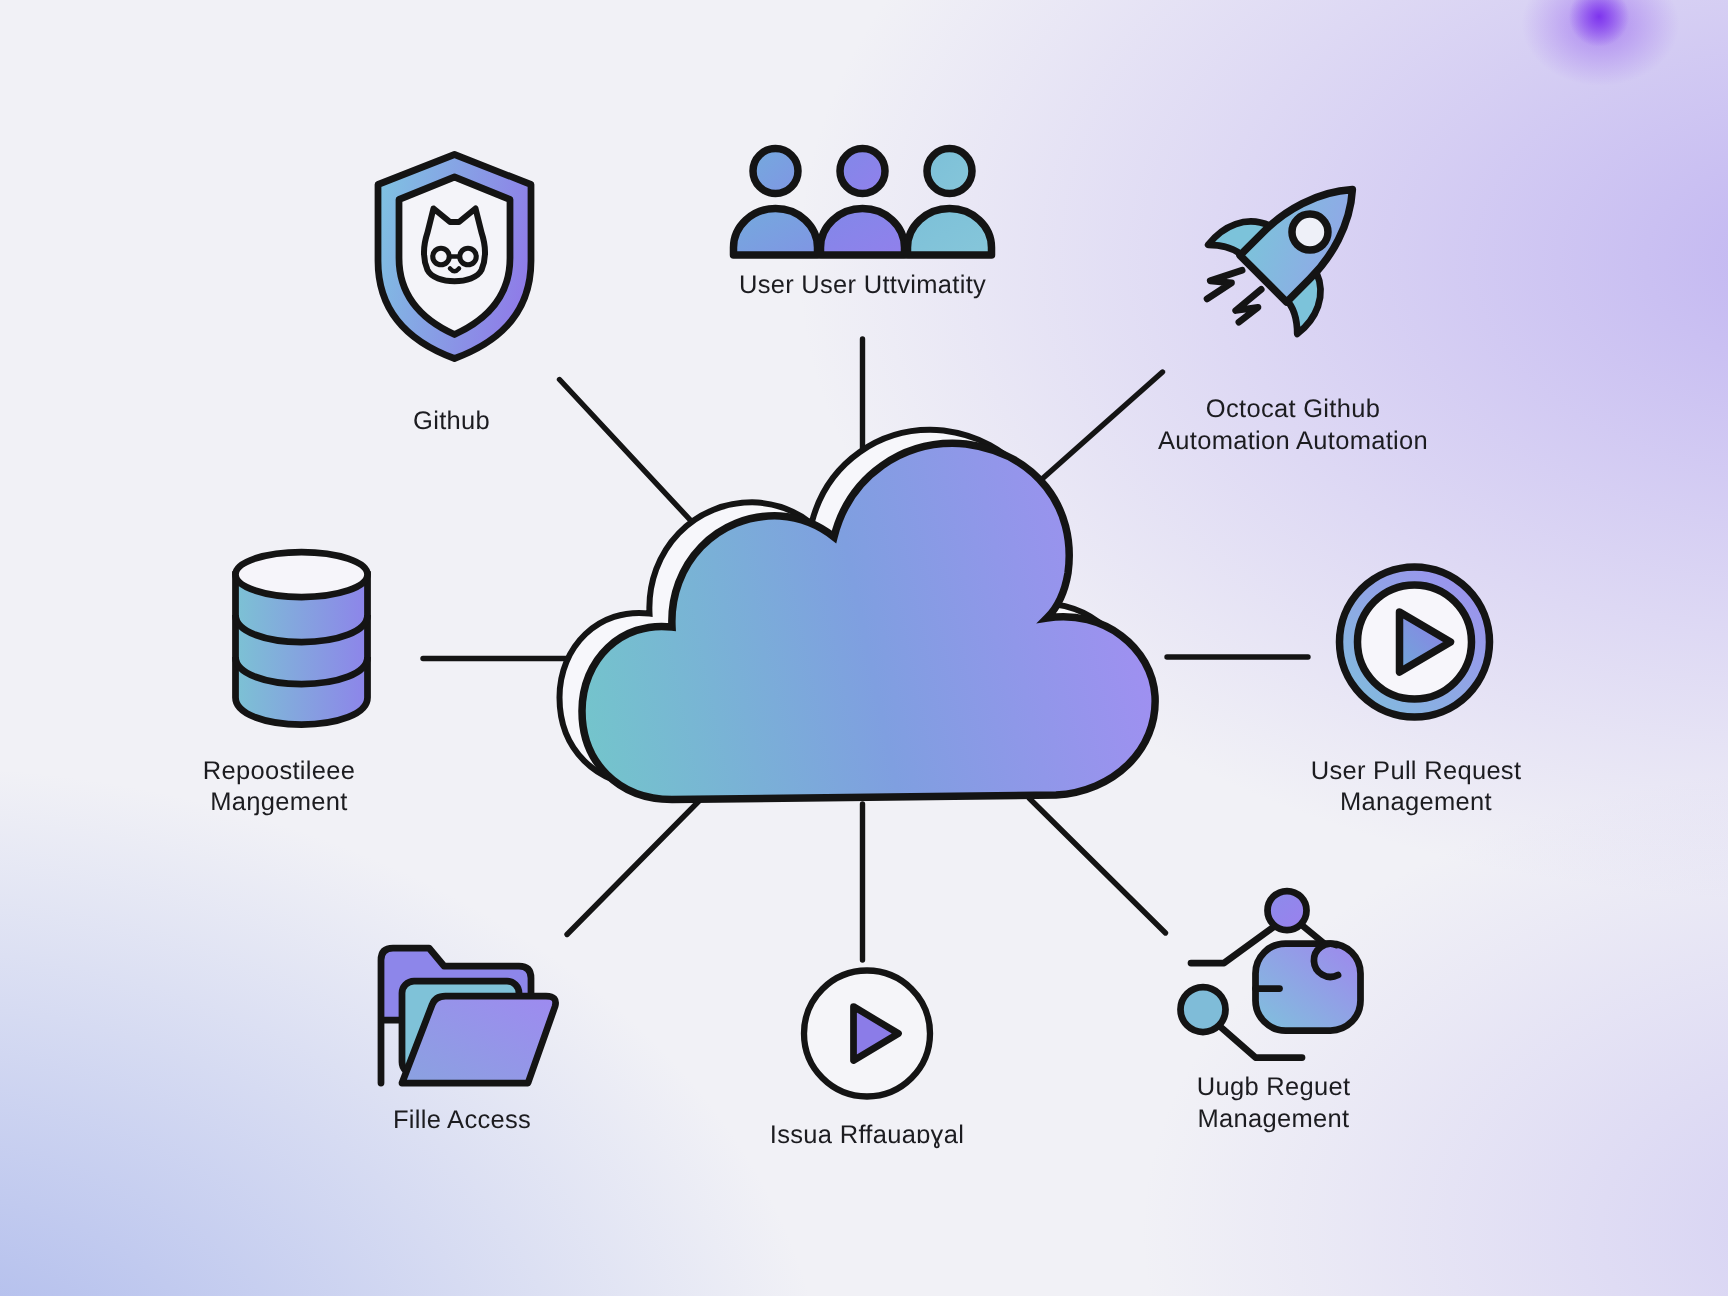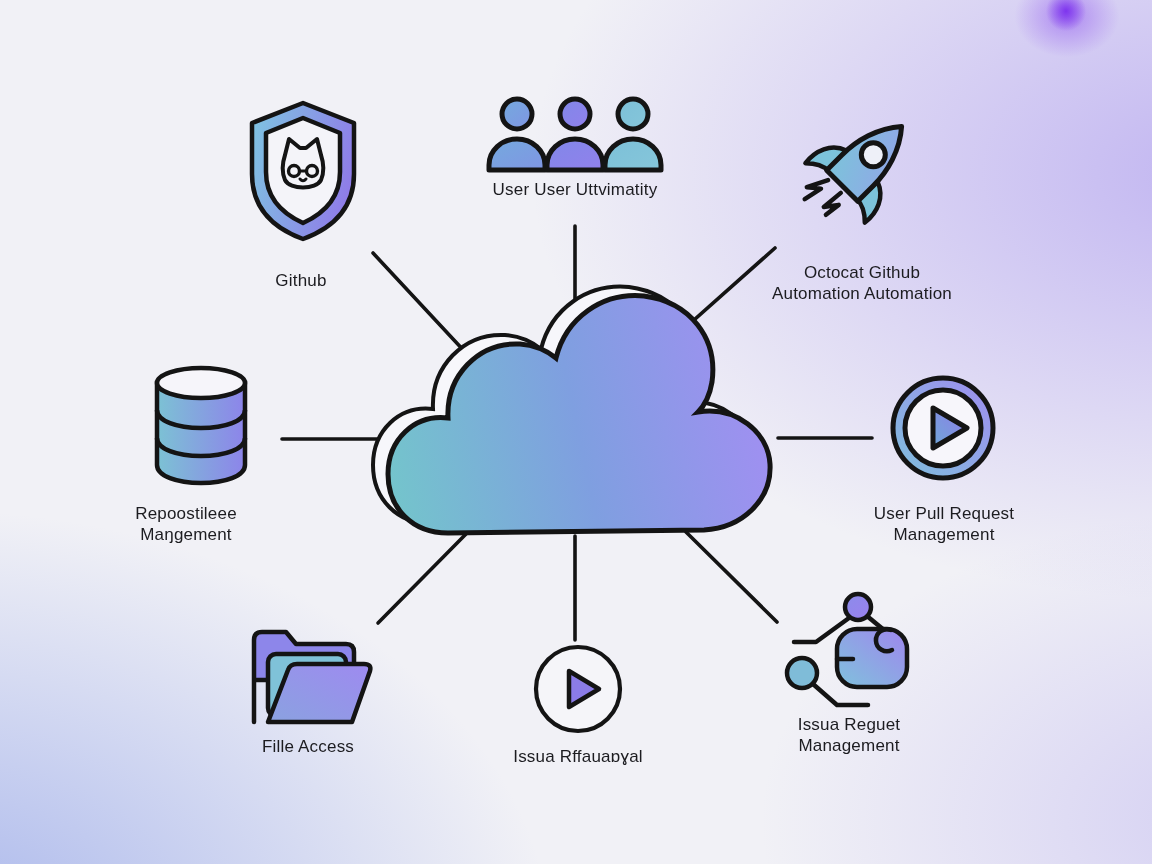--- a/index.html
+++ b/index.html
@@ -217,17 +217,17 @@
     <span>User Pull Request</span>
     <span>Management</span>
   </div>
   <div class="label" style="left:308px;top:736px">
     <span>Fille Access</span>
   </div>
   <div class="label" style="left:578px;top:746px">
     <span>Issua Rffauaɒɣal</span>
   </div>
   <div class="label" style="left:849px;top:714px">
-    <span>Issua Reguet</span>
+    <span>Uugb Reguet</span>
     <span>Management</span>
   </div>
 
 </div>
 
 </body></html>

